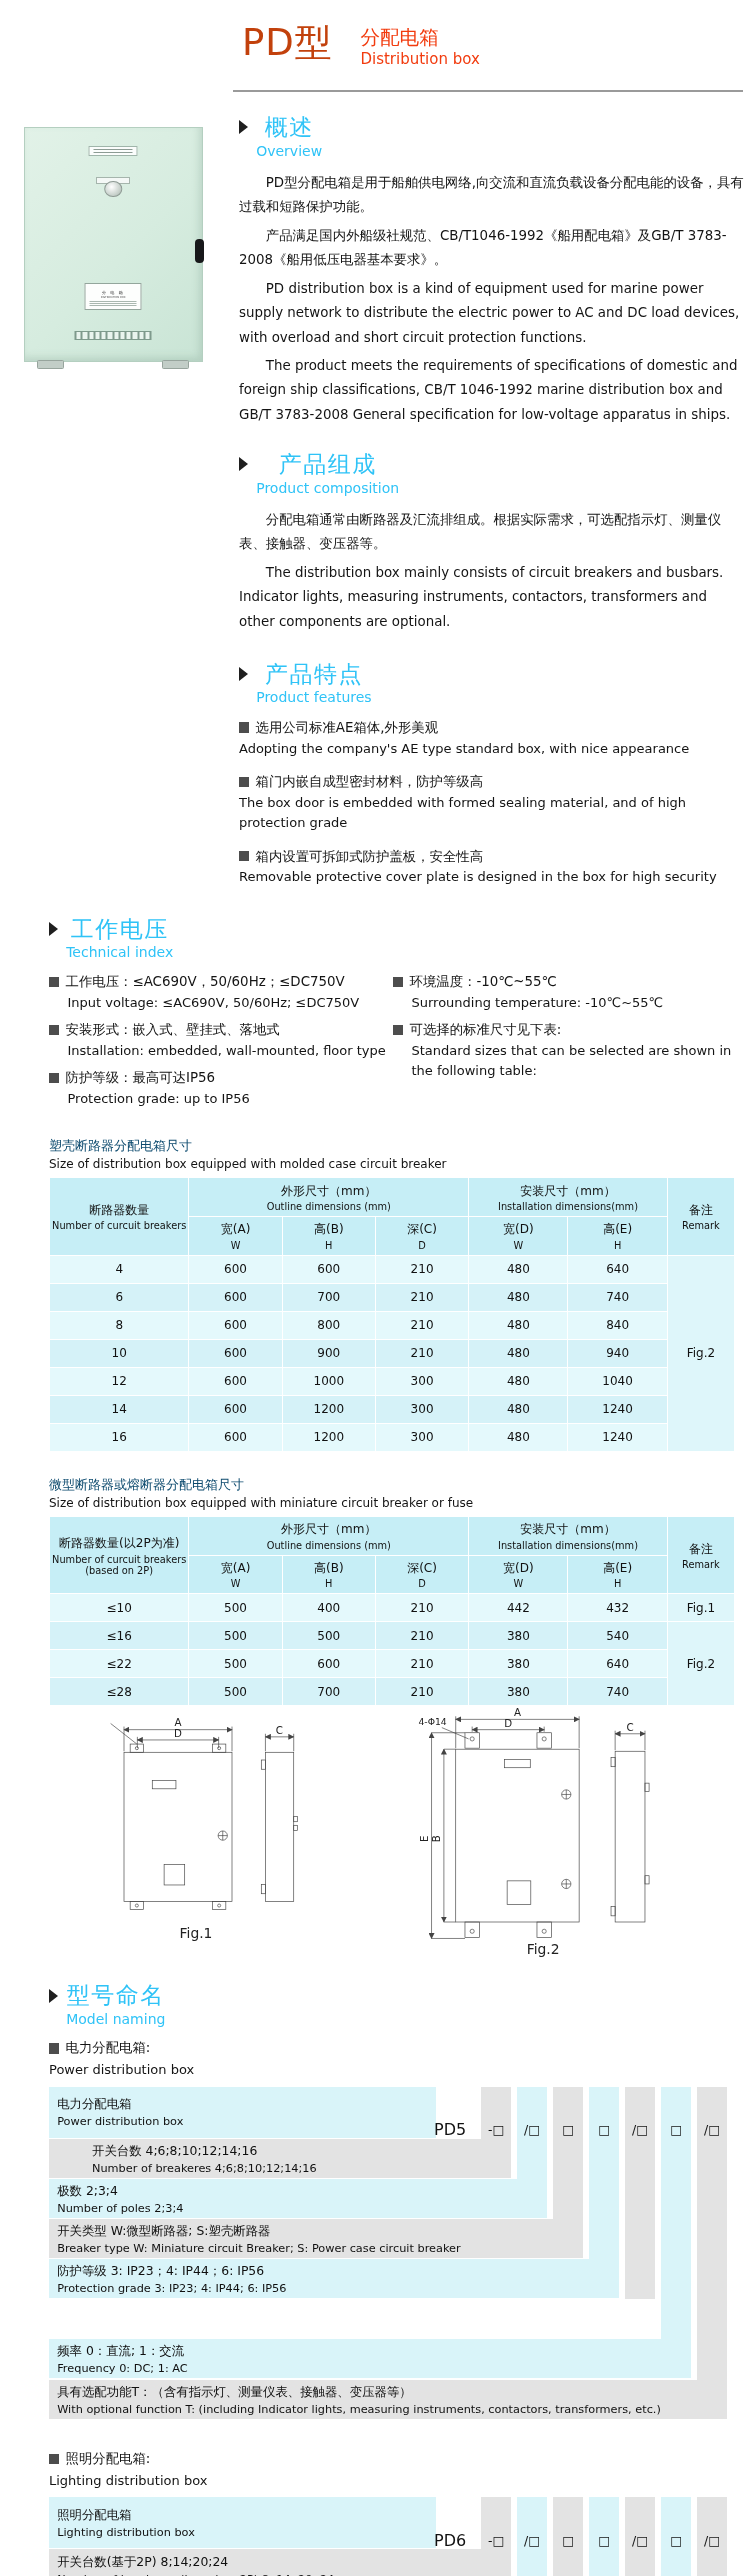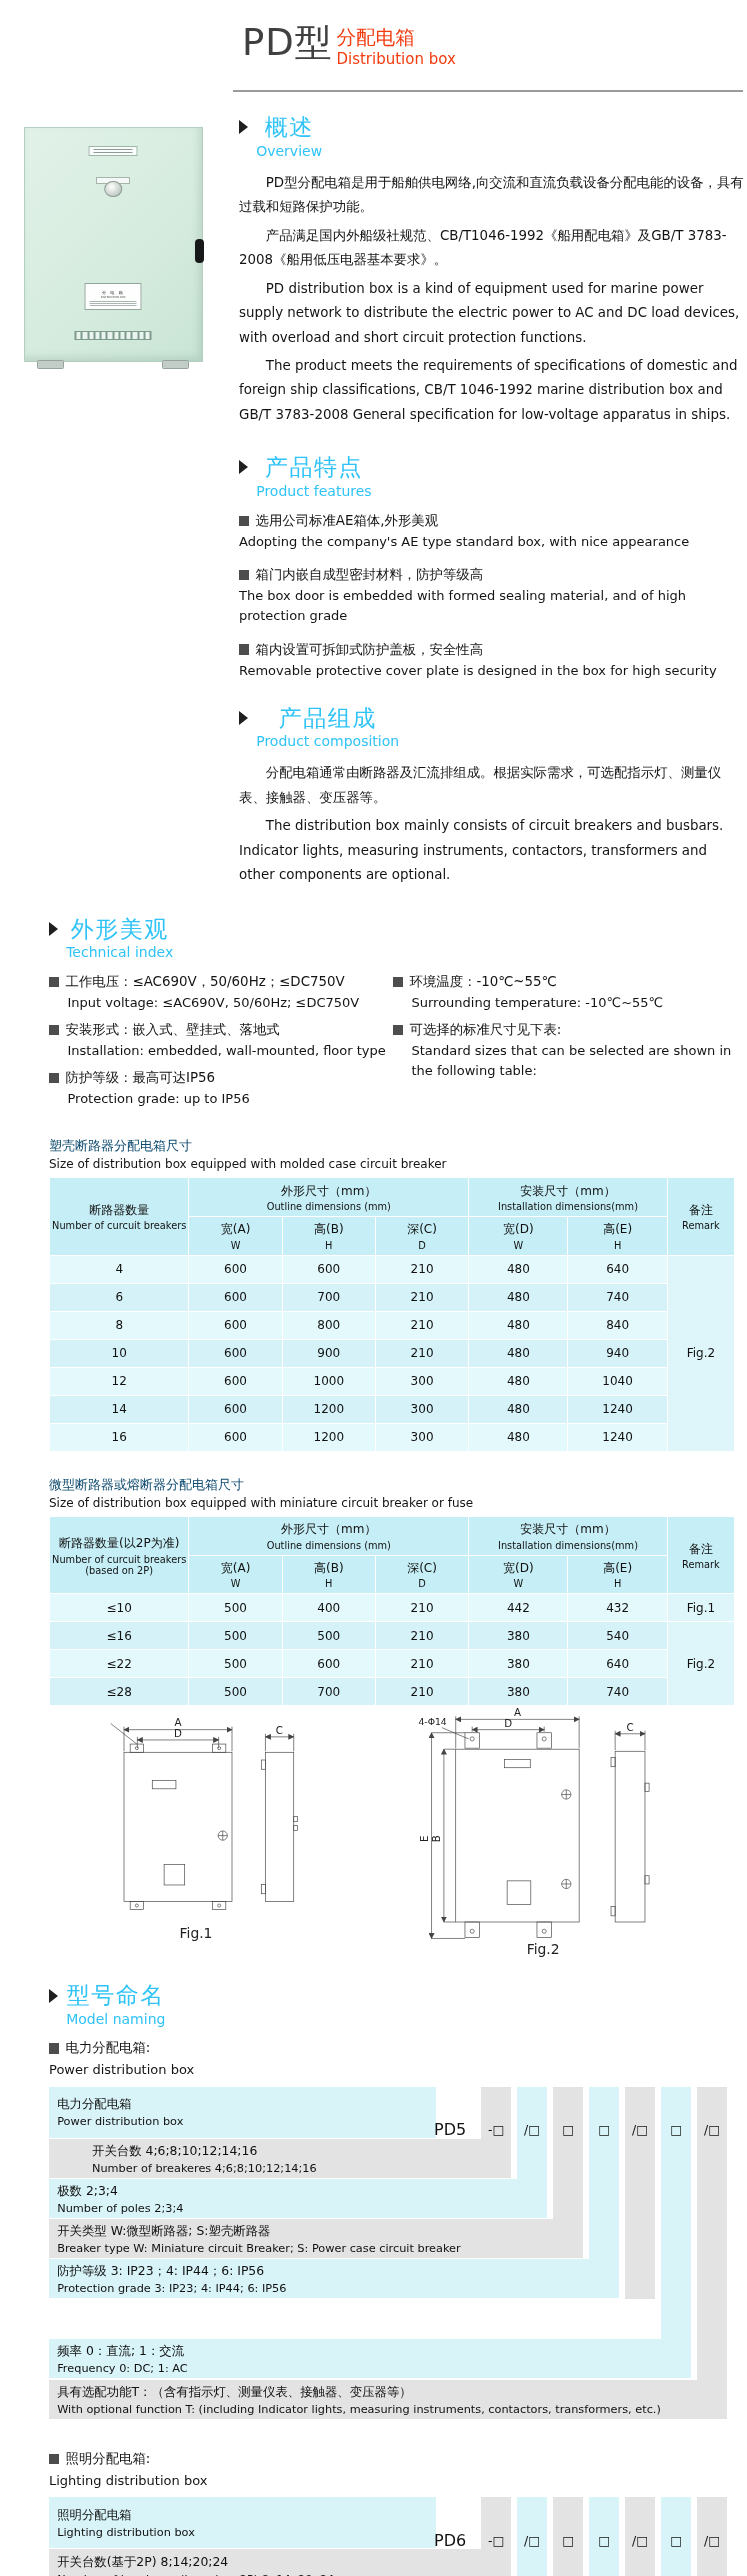--- a/index.html
+++ b/index.html
@@ -6,22 +6,22 @@
   html,body { background:#ffffff; }
   body {
     width:747px; min-height:3628px; position:relative;
     font-family:"DejaVu Sans","Liberation Sans",sans-serif;
     color:#1a1a1a;
   }
   .page { position:relative; width:747px; padding-top:24px; }
 
   
   .hdr { position:relative; margin-left:242px; height:61px; }
-  .hdr-model { display:inline-block; font-size:37px; line-height:1.0; color:#404040; letter-spacing:1px; vertical-align:top; }
-  .hdr-right { display:inline-block; margin-left:1px; vertical-align:top; padding-top:3.1px; }
+  .hdr-model { display:inline-block; font-size:37px; line-height:1.0; color:#c2410c; letter-spacing:1px; vertical-align:top; }
+  .hdr-right { display:inline-block; margin-left:25px; vertical-align:top; padding-top:3.1px; }
   .hdr-zh { font-size:19.6px; color:#f23b0e; line-height:1.15; }
   .hdr-en { font-size:15px; color:#f23b0e; line-height:1.2; }
   .hdr-rule { margin:5.2px 0 0 233px; width:510px; height:2.1px; background:#9a9a9a; }
 
   
   .photo { position:absolute; left:19.6px; top:123px; width:185px; height:263px; }
   .photo-body { position:absolute; left:4.1px; top:4.1px; right:2.1px; bottom:24px;
     background:linear-gradient(135deg,#e2f2e8 0%,#d6ecdf 55%,#c9e4d5 100%);
     border:0.5px solid #b4cfc0; box-shadow:inset -3.1px -4.1px 7.2px rgba(120,150,135,.25); }
   .photo-toplabel { position:absolute; left:50%; top:17.5px; transform:translateX(-50%);
@@ -163,20 +163,33 @@
     </div>
     <p class="body-zh ind">PD型分配电箱是用于船舶供电网络,向交流和直流负载设备分配电能的设备，具有过载和短路保护功能。</p>
     <div class="gap8"></div>
     <p class="body-zh ind">产品满足国内外船级社规范、CB/T1046-1992《船用配电箱》及GB/T 3783-2008《船用低压电器基本要求》。</p>
     <div class="gap8"></div>
     <p class="body-en ind">PD distribution box is a kind of equipment used for marine power supply network to distribute the electric power to AC and DC load devices, with overload and short circuit protection functions.</p>
     <div class="gap8"></div>
     <p class="body-en ind">The product meets the requirements of specifications of domestic and foreign ship classifications, CB/T 1046-1992 marine distribution box and GB/T 3783-2008 General specification for low-voltage apparatus in ships.</p>
   </div>
 
+  <div class="sec indented" style="margin-top:25px">
+    <div class="sec-head">
+      <span class="arrow"></span>
+      <span>
+        <span class="st-zh" style="display:block">产品组成</span>
+        <span class="st-en" style="display:block">Product composition</span>
+      </span>
+    </div>
+    <p class="body-zh ind">分配电箱通常由断路器及汇流排组成。根据实际需求，可选配指示灯、测量仪表、接触器、变压器等。</p>
+    <div class="gap8"></div>
+    <p class="body-en ind">The distribution box mainly consists of circuit breakers and busbars. Indicator lights, measuring instruments, contactors, transformers and other components are optional.</p>
+  </div>
+
   <div class="sec indented" style="margin-top:28px">
     <div class="sec-head">
       <span class="arrow"></span>
       <span>
         <span class="st-zh" style="display:block">产品特点</span>
         <span class="st-en" style="display:block">Product features</span>
       </span>
     </div>
     <div class="feat-item">
       <div class="blt">
@@ -194,38 +207,25 @@
     </div>
     <div class="feat-item">
       <div class="blt">
           <span class="sq"></span>
           <span>箱内设置可拆卸式防护盖板，安全性高</span>
         </div>
       <div class="blt-en">Removable protective cover plate is designed in the box for high security</div>
     </div>
   </div>
 
-  <div class="sec indented" style="margin-top:25px">
-    <div class="sec-head">
-      <span class="arrow"></span>
-      <span>
-        <span class="st-zh" style="display:block">产品组成</span>
-        <span class="st-en" style="display:block">Product composition</span>
-      </span>
-    </div>
-    <p class="body-zh ind">分配电箱通常由断路器及汇流排组成。根据实际需求，可选配指示灯、测量仪表、接触器、变压器等。</p>
-    <div class="gap8"></div>
-    <p class="body-en ind">The distribution box mainly consists of circuit breakers and busbars. Indicator lights, measuring instruments, contactors, transformers and other components are optional.</p>
-  </div>
-
   <div class="sec flush" style="margin-top:29px">
     <div class="sec-head">
       <span class="arrow"></span>
       <span>
-        <span class="st-zh" style="display:block">外形美观</span>
+        <span class="st-zh" style="display:block">工作电压</span>
         <span class="st-en" style="display:block">Technical index</span>
       </span>
     </div>
     <div class="tech-cols">
       <div class="tech-left">
         <div class="tech-item">
           <div class="blt">
               <span class="sq"></span>
               <span>工作电压：≤AC690V，50/60Hz；≤DC750V</span>
             </div>

